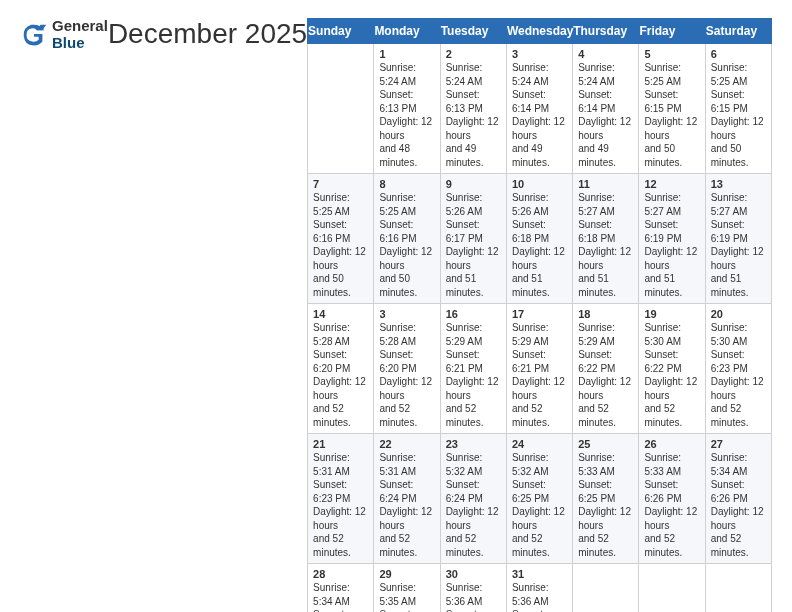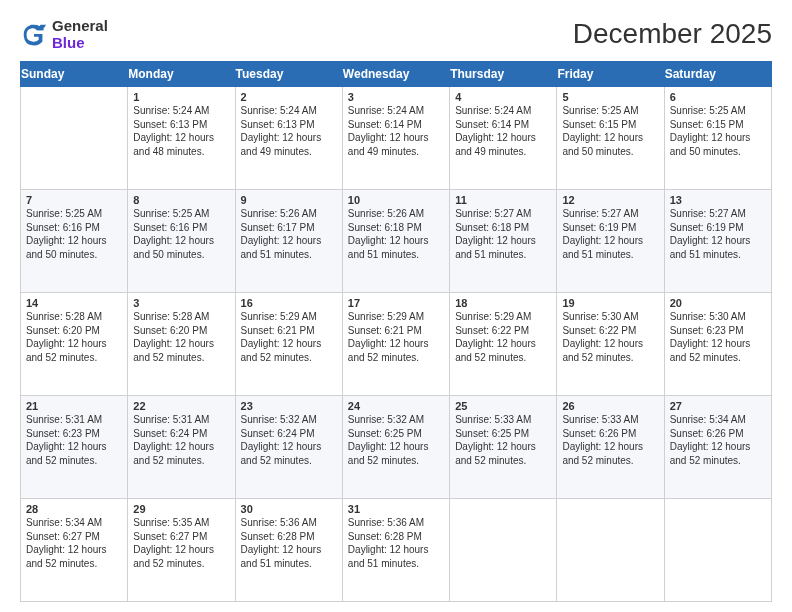--- a/index.html
+++ b/index.html
@@ -8,40 +8,40 @@
       background: #fff;
       width: 792px;
       height: 612px;
       overflow: hidden;
     }
     .page {
       width: 792px;
       height: 612px;
       padding: 18px 20px 10px 20px;
       display: flex;
-      flex-direction: column;
+      flex-direction: row;
     }
     .header {
       display: flex;
       justify-content: space-between;
       align-items: flex-start;
       margin-bottom: 10px;
     }
     .logo {
       display: flex;
       align-items: center;
       gap: 4px;
     }
     .logo-text {
       font-size: 15px;
       font-weight: bold;
       line-height: 1.1;
     }
     .logo-text span.general { color: #333; }
-    .logo-text span.blue { color: #6d28d9; }
+    .logo-text span.blue { color: #0c4a6e; }
     .logo-icon {
       width: 28px;
       height: 28px;
     }
     .title-block {
       text-align: right;
     }
     .title-block h1 {
       font-size: 28px;
       font-weight: normal;

